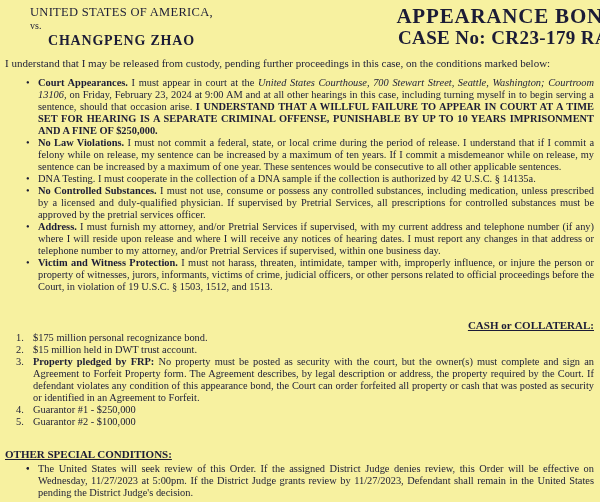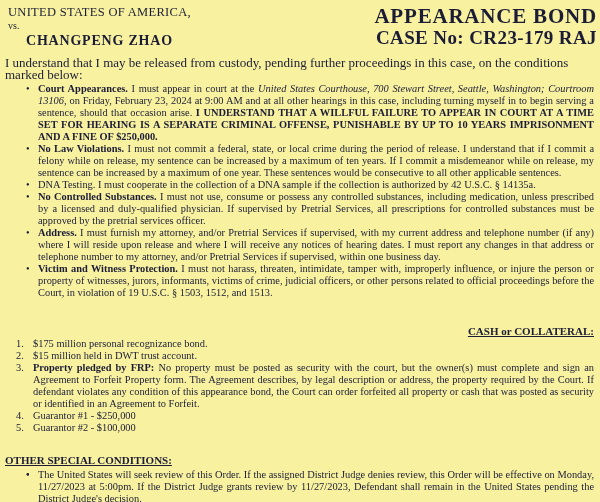--- a/index.html
+++ b/index.html
@@ -18,20 +18,21 @@
     position: relative;
     width: 600px;
     height: 502px;
     box-sizing: border-box;
     padding: 0 6px 0 5px;
   }
   
   .hdr {
     position: relative;
     height: 50px;
+    margin-left: 22px;
   }
   .caption {
     position: absolute;
     left: 3px;
     top: 6px;
     line-height: 1.05;
   }
   .plaintiff {
     font-size: 12.5px;
     letter-spacing: 0.3px;
@@ -61,22 +62,22 @@
     line-height: 1.05;
   }
   .case-no {
     font-size: 19px;
     font-weight: bold;
     letter-spacing: 0.4px;
     line-height: 1.15;
   }
   
   .intro {
-    margin: 7px 0 2px 0;
-    font-size: 13px;
+    margin: 7px 0 8px 0;
+    font-size: 11px;
     line-height: 12px;
   }
   ul.blist, ol.nlist {
     list-style: none;
     margin: 0;
     padding: 0;
   }
   ul.blist { margin-top: 2px; }
   li.b-item {
     position: relative;
@@ -186,17 +187,17 @@
   </ol>
 
   <div class="sec-heading sec-other">OTHER SPECIAL CONDITIONS:</div>
 
   <ul class="blist blist-special">
     <li class="b-item">
       <span class="mk">•</span>
     </li>
     <li class="b-item">
       <span class="mk">•</span>
-      <span><span>The United States will seek review of this Order. If the assigned District Judge denies review, this Order will be effective on Monday, 11/27/2023 at 5:00pm. If the District Judge grants review by 11/27/2023, Defendant shall remain in the United States pending the District Judge's decision.</span></span>
+      <span><span>The United States will seek review of this Order. If the assigned District Judge denies review, this Order will be effective on Wednesday, 11/27/2023 at 5:00pm. If the District Judge grants review by 11/27/2023, Defendant shall remain in the United States pending the District Judge's decision.</span></span>
     </li>
   </ul>
 
 </div>
 
 </body></html>

